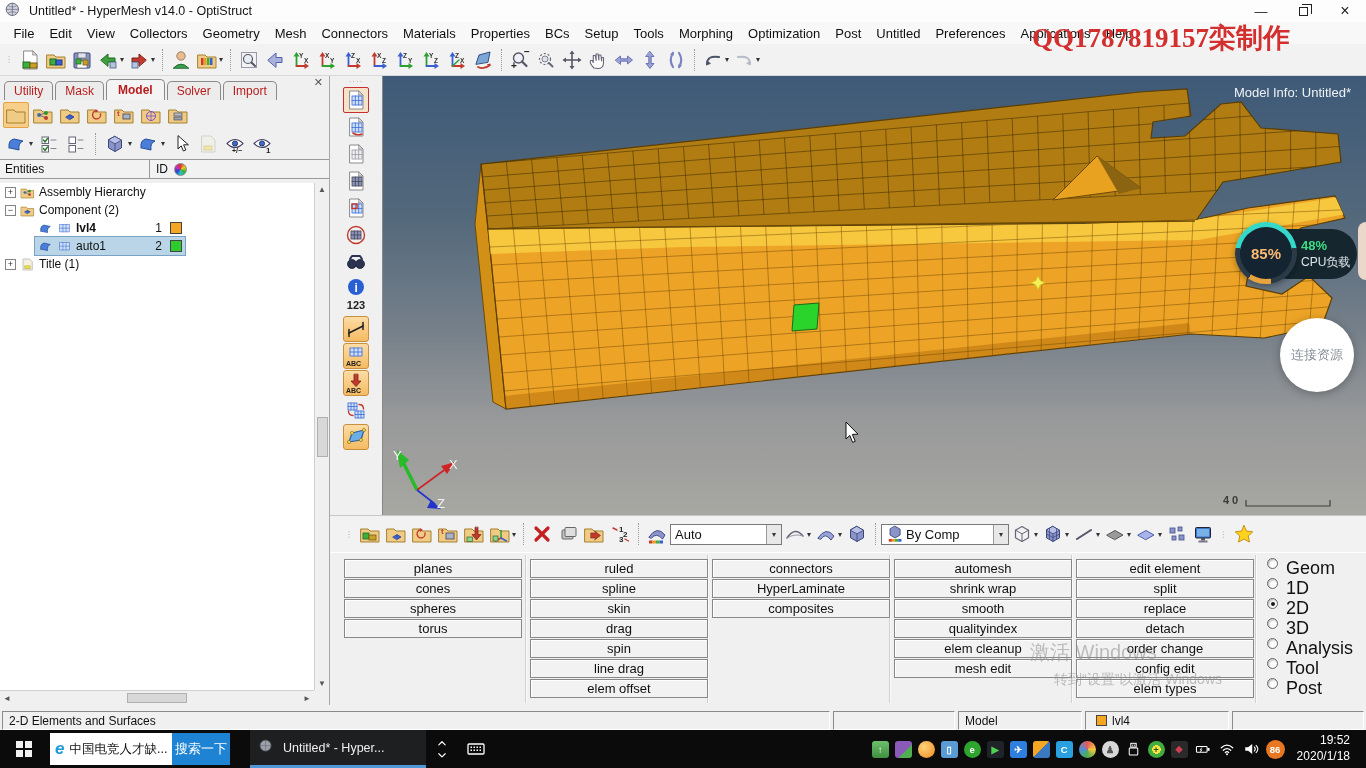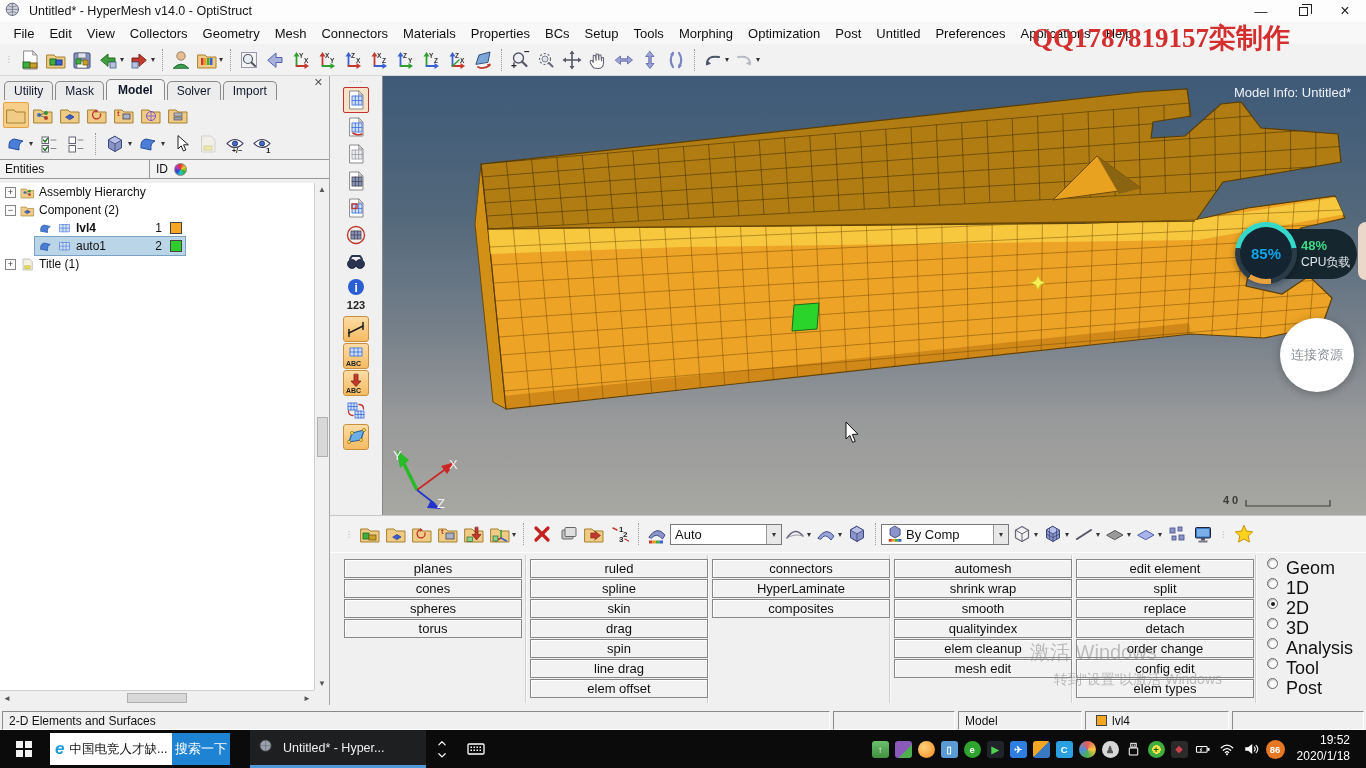--- a/index.html
+++ b/index.html
@@ -22,21 +22,21 @@
 .restore-box:before{content:'';position:absolute;left:2px;top:-4px;width:9px;height:9px;border:1px solid #222;border-bottom:none;border-left:none}
 
 #menubar{position:absolute;top:22px;left:0;right:0;height:22px;background:#f8f8f8;display:flex;align-items:center;padding-left:6px}
 .menu-item{padding:3px 7.5px;font-size:13px;color:#101010;white-space:nowrap}
 #watermark{position:absolute;top:20px;left:1032px;z-index:90;font-family:"Liberation Serif",serif;font-weight:bold;font-size:27px;color:#d32f2f;white-space:nowrap;pointer-events:none}
 
 #toolbar{position:absolute;top:44px;left:0;right:0;height:32px;background:#f2f2f2;border-bottom:1px solid #d8d8d8;display:flex;align-items:center;padding-left:2px}
 
 #leftpanel{position:absolute;top:76px;left:0;width:330px;height:629px;background:#f0f0f0;border-right:1px solid #a8a8a8}
 .tabs{display:flex;align-items:flex-end;height:24px;padding:2px 4px 0;gap:2px;position:relative}
-.tab{border:1px solid #8a8a8a;border-bottom:none;border-radius:5px 5px 0 0;padding:2px 9px;font-size:12px;background:#ececec;color:#0f172a}
+.tab{border:1px solid #8a8a8a;border-bottom:none;border-radius:5px 5px 0 0;padding:2px 9px;font-size:12px;background:#ececec;color:#b91c1c}
 .tab.selected{font-weight:bold;background:#f4f4f4;padding:3px 11px}
 .panel-x{position:absolute;right:6px;top:0;font-size:11px;color:#555}
 .ptoolrow{display:flex;align-items:center;height:29px;padding-left:3px;gap:1px}
 .entities-hdr{display:flex;align-items:center;height:20px;border-top:1px solid #999;border-bottom:1px solid #999;background:#f2f2f2;font-size:12px;padding:0 5px;margin-top:1px}
 .entities-hdr .hname{width:138px}
 .hdr-sep{border-left:1px solid #999;height:20px;margin:0 6px}
 .wheel{width:13px;height:13px;border-radius:50%;background:conic-gradient(#e03030,#e8d020,#30b030,#20c8c8,#3040d0,#c030c0,#e03030);border:1px solid #888;margin-left:6px}
 .tree{position:absolute;left:0;right:15px;top:107px;bottom:15px;background:#fff}
 .trow{display:flex;align-items:center;height:18px;font-size:12px;gap:4px;padding-left:5px}
 .trow .ind{width:26px;flex:none}
@@ -58,21 +58,21 @@
 
 #viewport{position:absolute;top:76px;left:382px;width:984px;height:439px;background:linear-gradient(180deg,#3e5a78 0%,#53687b 32%,#76808a 58%,#98999a 78%,#a7a7a2 100%);overflow:hidden;border-left:1px solid #888}
 #model-info{position:absolute;top:9px;right:15px;color:#eef2f7;font-size:13px}
 .axis-label{position:absolute;color:#f2f2f2;font-size:13px}
 #scale-label{position:absolute;left:840px;top:418px;font-size:11px;font-weight:bold;color:#3a3a3a;letter-spacing:3px}
 #cpu{position:absolute;left:852px;top:146px;width:122px;height:64px}
 .cpu-pill{position:absolute;left:28px;top:7px;width:94px;height:50px;background:#16262f;border-radius:25px;display:flex;flex-direction:column;justify-content:center;padding-left:38px;gap:1px}
 .cpu-sub{color:#3ddc84;font-size:13px;font-weight:bold}
 .cpu-sublabel{color:#dfe6ea;font-size:12px}
 .cpu-circle{position:absolute;left:0;top:0;width:62px;height:62px;border-radius:50%;background:conic-gradient(from -80deg,#35d8c8 0 160deg,#2a3a46 160deg 250deg,#e8a33d 250deg 295deg,#2a3a46 295deg 360deg);display:flex;align-items:center;justify-content:center;box-shadow:0 2px 6px rgba(0,0,0,.35)}
-.cpu-inner{width:52px;height:52px;border-radius:50%;background:#142430;display:flex;align-items:center;justify-content:center;color:#0ea5e9;font-size:15px;font-weight:bold}
+.cpu-inner{width:52px;height:52px;border-radius:50%;background:#142430;display:flex;align-items:center;justify-content:center;color:#fdba74;font-size:15px;font-weight:bold}
 #connect{position:absolute;left:897px;top:242px;width:74px;height:74px;border-radius:50%;background:#fff;box-shadow:0 2px 10px rgba(0,0,0,.28);display:flex;align-items:center;justify-content:center;color:#8a9098;font-size:13px}
 #edge-tab{position:absolute;right:-6px;top:146px;width:14px;height:58px;background:#ecd8ca;border-radius:8px 0 0 8px}
 
 #btoolbar{position:absolute;top:515px;left:330px;width:1036px;height:37px;background:#f2f2f2;border-top:1px solid #c8c8c8;display:flex;align-items:center;padding-left:12px}
 .combo{display:inline-flex;align-items:center;background:#fff;border:1px solid #7a7a7a;height:21px;padding-left:4px;font-size:13px;flex:none}
 .combo .cval{flex:1;white-space:nowrap}
 .dd{width:15px;height:19px;border-left:1px solid #999;background:#e8e8e8;display:flex;align-items:center;justify-content:center;font-size:8px;color:#333;margin-left:4px}
 
 #panelarea{position:absolute;top:552px;left:330px;width:1036px;height:153px;background:#f0f0f0;border-top:1px solid #fff}
 .pcol{position:absolute;top:6px;width:178px;display:flex;flex-direction:column;gap:1px}

